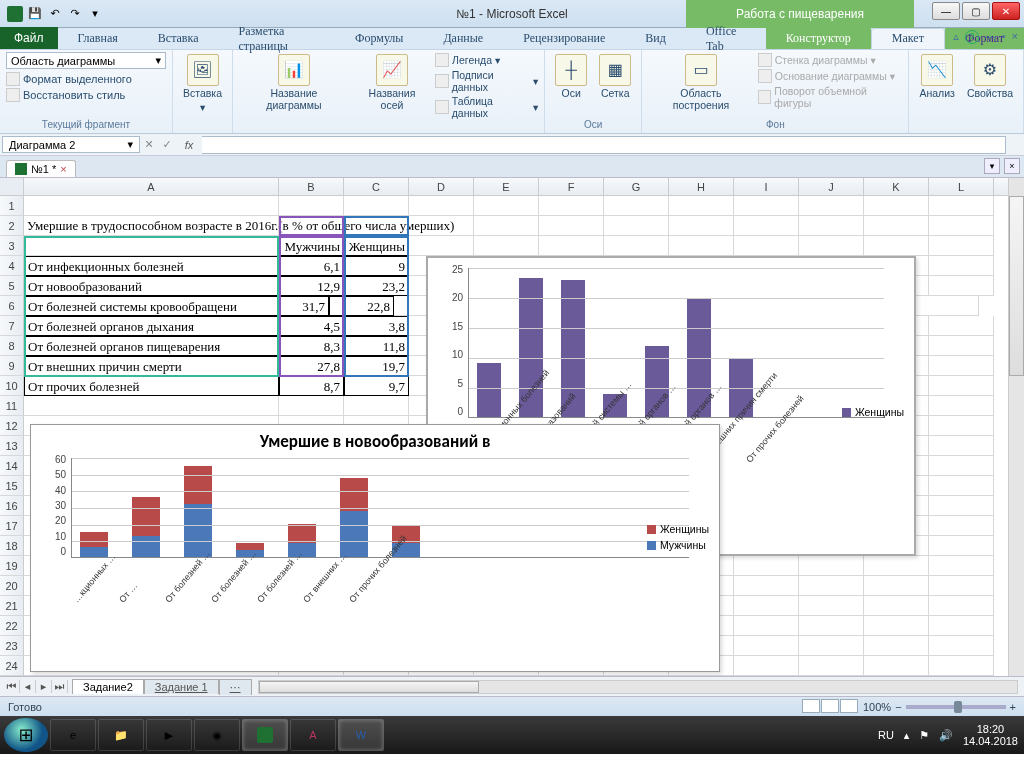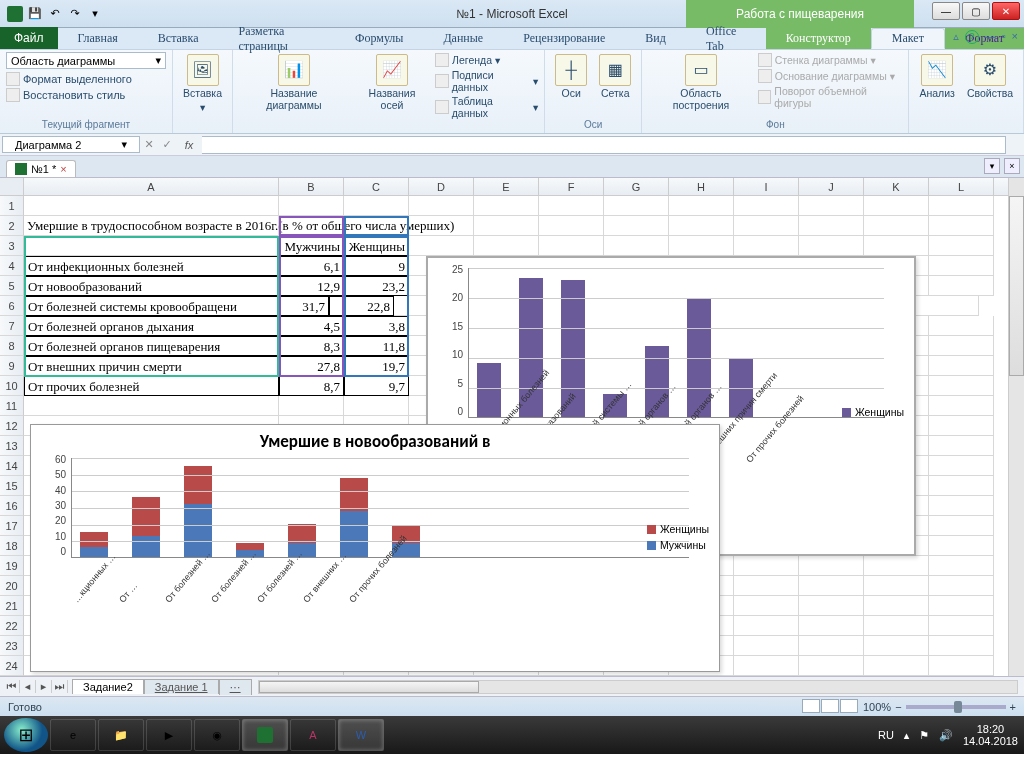--- a/index.html
+++ b/index.html
@@ -32,21 +32,21 @@
 .sel-drop { border:1px solid #abc; background:#fff; padding:1px 4px; font-size:11px; display:flex; justify-content:space-between; align-items:center; margin-bottom:2px;}
 .fmt-link { font-size:11px; color:#2a4d6e; padding:1px 0; display:flex; gap:3px; align-items:center; cursor:pointer;}
 .big-btn { display:flex; flex-direction:column; align-items:center; gap:2px; padding:2px 4px; cursor:pointer; font-size:10.5px; color:#2a4d6e; text-align:center; line-height:1.1;}
 .big-btn .ico { width:32px; height:32px; background:#f8f8e8; border:1px solid #cb8; border-radius:2px; display:flex;align-items:center;justify-content:center;font-size:16px;}
 .sm-row { font-size:10.5px; color:#2a4d6e; display:flex; align-items:center; gap:3px; padding:1px 0; cursor:pointer;}
 .sm-row.dis { color:#aaa; }
 .ico-sm { width:14px;height:14px;background:#eee;border:1px solid #ccc;display:inline-block;}
 
 
 .namebox-row { height:22px; border-bottom:1px solid #ccd; display:flex; align-items:center; background:#eef3f8;}
-.namebox { width:138px; border:1px solid #abc; background:#fff; padding:1px 12px; font-size:11px; margin-left:2px; display:flex; justify-content:space-between; align-items:center;}
+.namebox { width:138px; border:1px solid #abc; background:#fff; padding:1px 6px; font-size:11px; margin-left:2px; display:flex; justify-content:space-between; align-items:center;}
 .fx { width:18px; text-align:center; color:#555; font-style:italic; margin:0 4px;}
 .formula-input { flex:1; border:1px solid #abc; border-left:none; background:#fff; height:18px; margin-right:18px;}
 .fbar-ctrl { width:14px;height:14px;display:inline-flex;align-items:center;justify-content:center;color:#888;margin:0 2px; cursor:pointer;}
 
 
 .doctabs { height:22px; background:#dce7f2; border-bottom:1px solid #bbc; display:flex; align-items:flex-end; padding-left:6px; position:relative;}
 .doctab { background:#fff; border:1px solid #bbb; border-bottom:none; padding:2px 8px; font-size:11px; display:flex; gap:4px; align-items:center; border-radius:3px 3px 0 0;}
 .doctabs-right { position:absolute; right:4px; top:2px; display:flex; gap:4px; }
 .doctabs-right span { width:16px;height:16px;border:1px solid #aab;background:#eef;display:flex;align-items:center;justify-content:center;font-size:9px;cursor:pointer;}
 

